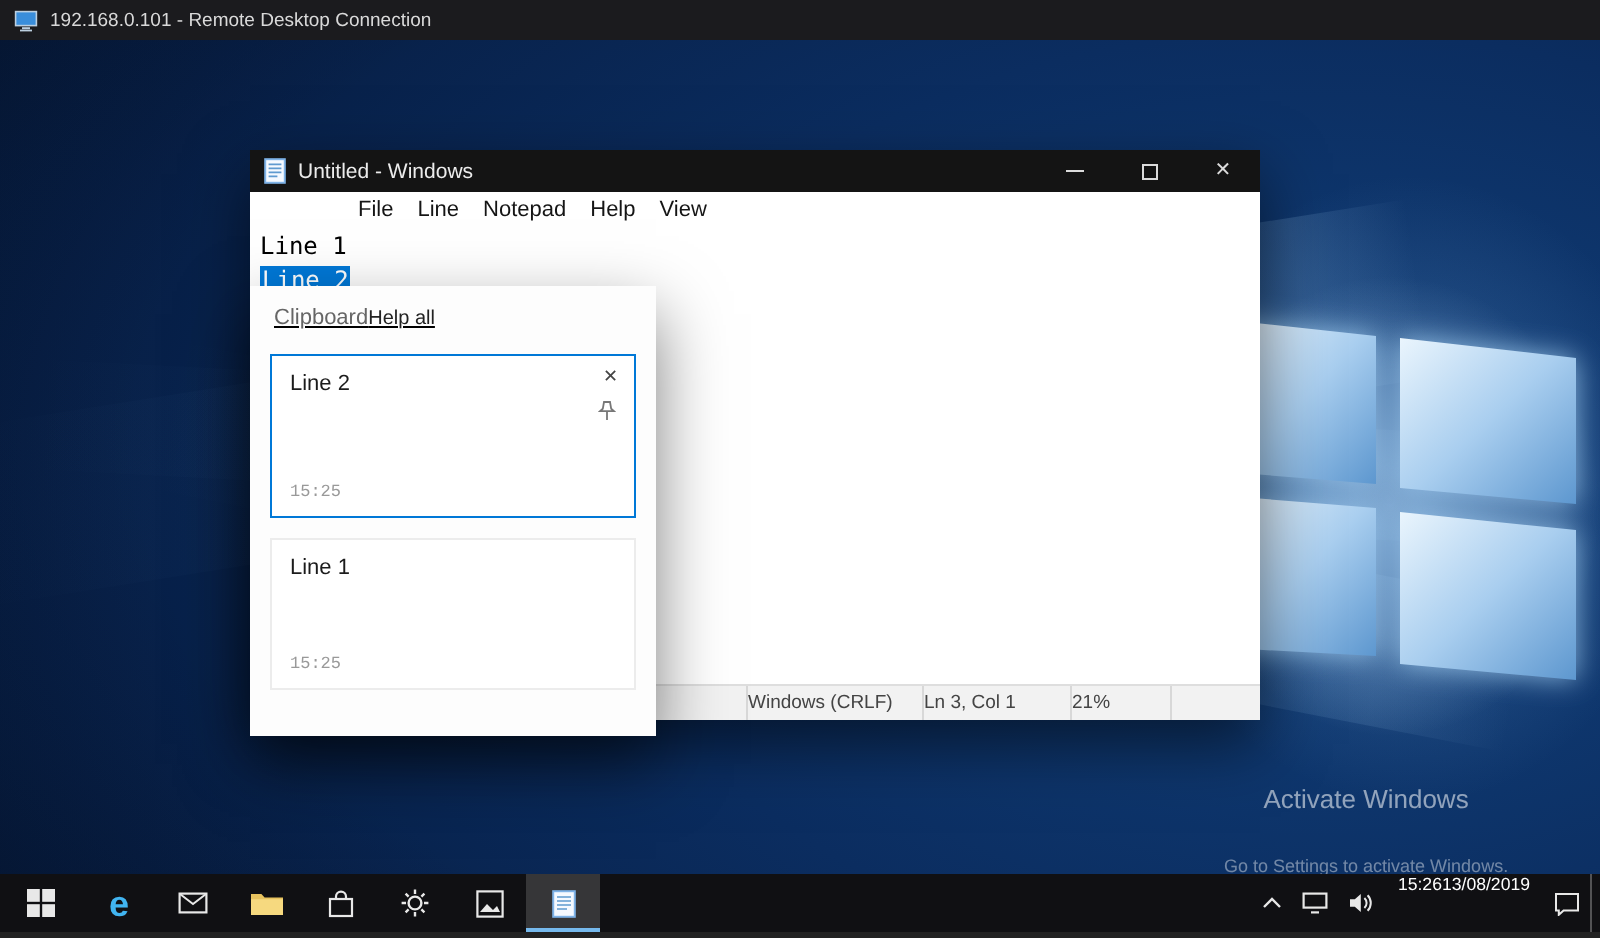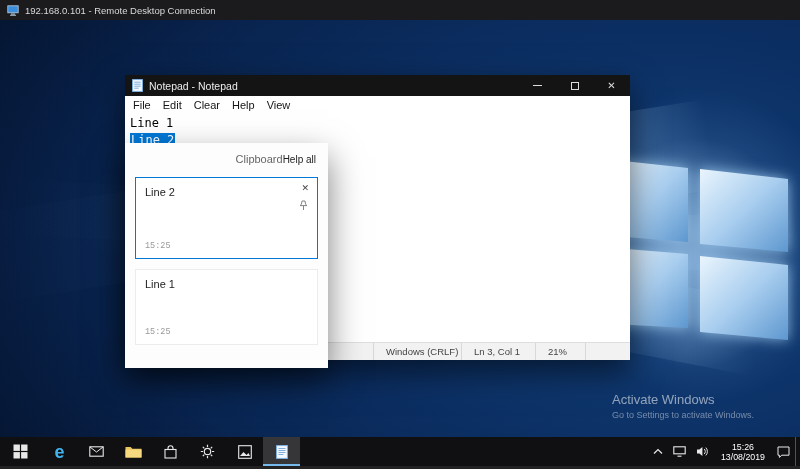--- a/index.html
+++ b/index.html
@@ -23,71 +23,71 @@
   .beam-b { left:10px; top:195px; width:720px; height:55px; transform:rotate(3deg);
     background:linear-gradient(90deg, rgba(120,180,235,0) 0%, rgba(120,180,235,.06) 50%, rgba(165,210,248,.13) 90%, rgba(165,210,248,0) 100%); }
   .beam-c { left:60px; top:275px; width:700px; height:75px; transform:rotate(11deg);
     background:linear-gradient(90deg, rgba(120,180,235,0) 0%, rgba(120,180,235,.05) 50%, rgba(165,210,248,.11) 90%, rgba(165,210,248,0) 100%); }
   .flare { position:absolute; left:592px; top:222px; width:34px; height:34px; border-radius:50%;
     background:radial-gradient(circle, rgba(235,245,255,.55) 0%, rgba(235,245,255,0) 70%); }
   .logo-svg { position:absolute; left:600px; top:118px; }
   .desktop::after { content:""; position:absolute; inset:0; pointer-events:none;
     background:radial-gradient(950px 520px at 74% 48%, transparent 55%, rgba(2,8,20,.5) 100%); }
   .watermark { position:absolute; left:612px; top:372px; z-index:2; }
-  .wm1 { font-size:13px; color:rgba(255,255,255,.55); }
-  .wm2 { font-size:9px;  color:rgba(255,255,255,.42); margin-top:3px;text-align:center; }
+  .wm1 { font-size:13px; color:rgba(255,255,255,.55);text-align:center; }
+  .wm2 { font-size:9px;  color:rgba(255,255,255,.42); margin-top:21px;text-align:center; }
 
   
   .notepad { position:absolute; left:125px; top:75px; width:505px; height:285px; z-index:3;
     background:#fff; box-shadow:0 12px 30px rgba(0,0,0,.55); display:flex; flex-direction:column; }
   .np-titlebar { height:21px; background:#141414; display:flex; align-items:center; gap:6px; padding-left:7px; flex:0 0 auto; }
   .np-title { color:#ececec; font-size:10.5px; }
   .np-controls { margin-left:auto; display:flex; height:100%; }
   .np-ctl { width:37px; display:flex; align-items:center; justify-content:center; color:#dcdcdc; }
   .glyph-min { display:block; width:9px; height:1px; background:#dcdcdc; }
   .glyph-max { display:block; width:8px; height:8px; border:1px solid #dcdcdc; }
   .glyph-close { font-size:10px; line-height:1; }
-  .np-menubar { height:17px; background:#fff; display:flex; align-items:center; font-size:11px; color:#151515; padding-left:2px; flex:0 0 auto; }
+  .np-menubar { height:17px; background:#fff; display:flex; align-items:center; font-size:11px; color:#151515; padding-left:2px; flex:0 0 auto;margin-left:46px; }
   .np-menu { padding:0 6px; }
   .np-text { flex:1; background:#fff; font-family:"DejaVu Sans Mono", monospace; font-size:12px;
     line-height:17px; padding:2px 5px; color:#000; overflow:hidden; }
   .np-sel { background:var(--selection,#0078d7); color:#fff; padding:0 1px; }
   .np-status { height:18px; flex:0 0 auto; background:#f2f2f2; border-top:1px solid #dedede;
     display:flex; align-items:stretch; font-size:9.5px; color:#444; }
-  .st-cell { display:flex; align-items:center; padding:0 12px; border-left:1px solid #d8d8d8; white-space:nowrap; }
+  .st-cell { display:flex; align-items:center; padding:0 0; border-left:1px solid #d8d8d8; white-space:nowrap; }
   .st-fill { flex:1; border-left:none; }
   .st-le   { width:88px; }
   .st-cur  { width:74px;text-align:right; }
   .st-zoom { width:50px; }
   .st-tail { width:45px; }
 
   
   .clip-panel { position:absolute; left:125px; top:143px; width:203px; height:225px; z-index:4;
     background:#fdfdfd; box-shadow:0 14px 32px rgba(0,0,0,.5); }
-  .clip-header { display:flex; justify-content:flex-end; align-items:center; padding:10px 12px 4px 12px; }
+  .clip-header { display:flex; justify-content:flex-start; align-items:center; padding:10px 12px 4px 12px;text-decoration:underline; }
   .clip-title { color:#666; font-size:11px; }
   .clip-clear { color:#222; font-size:10px; cursor:pointer; }
   .clip-card { position:relative; margin:8px 10px 0 10px; height:82px; background:#fff; padding:8px 9px; }
   .clip-card.selected { border:1px solid var(--accent,#0078d7); }
   .clip-card.plain { border:1px solid #ececec; margin-top:10px; height:76px; }
   .clip-text { font-size:11px; color:#1c1c1c; }
   .clip-time { position:absolute; left:9px; bottom:7px; font-size:8.5px; color:#999;font-family:Liberation Mono, monospace; }
   .clip-x { position:absolute; right:8px; top:6px; font-size:9px; color:#444; cursor:pointer; line-height:1; }
   .clip-pin { position:absolute; right:9px; top:22px; cursor:pointer; }
 
   
   .taskbar { position:absolute; bottom:0; left:0; width:800px; height:29px; background:#101013;
     display:flex; align-items:stretch; z-index:10; }
   .tb-btn { width:37px; display:flex; align-items:center; justify-content:center; }
   .tb-btn.start { width:41px; }
   .tb-btn.active { background:rgba(255,255,255,.16); box-shadow:inset 0 -2px 0 var(--underline,#76b9ed); }
   .edge-e { color:#41b4f0; font-size:18px; font-weight:bold; line-height:1; }
   .tb-tray { margin-left:auto; display:flex; align-items:stretch; }
   .tray-item { display:flex; align-items:center; justify-content:center; padding:0 5px; }
-  .tb-clock { display:flex; flex-direction:column; justify-content:center; text-align:center;
+  .tb-clock { display:flex; flex-direction:row; justify-content:center; text-align:center;
     color:#fff; font-size:8.8px; line-height:10px; padding:0 7px; }
   .show-desktop { width:5px; border-left:1px solid rgba(255,255,255,.28); }
 </style>
 </head>
 <body>
 
 <div class="screen">
 
   <div class="rdp-bar">
     <svg width="12" height="11" viewBox="0 0 12 11">
@@ -137,37 +137,37 @@
       <div class="wm2">Go to Settings to activate Windows.</div>
     </div>
   </div>
 
   <div class="notepad">
     <div class="np-titlebar">
       <svg width="11" height="13" viewBox="0 0 11 13">
         <rect x="0.6" y="0.6" width="9.8" height="11.8" fill="#f5f9ff" stroke="#7fb3e8" stroke-width="1"></rect>
         <path d="M2.3 3.2 h6.4 M2.3 5.2 h6.4 M2.3 7.2 h6.4 M2.3 9.2 h4.4" stroke="#5f9ad0" stroke-width="0.8" fill="none"></path>
       </svg>
-      <span class="np-title">Notepad - Notepad</span>
+      <span class="np-title">Untitled - Windows</span>
       <div class="np-controls">
         <div class="np-ctl">
           <span class="glyph-min"></span>
         </div>
         <div class="np-ctl">
           <span class="glyph-max"></span>
         </div>
         <div class="np-ctl">
           <span class="glyph-close">✕</span>
         </div>
       </div>
     </div>
     <div class="np-menubar">
       <span class="np-menu">File</span>
-      <span class="np-menu">Edit</span>
-      <span class="np-menu">Clear</span>
+      <span class="np-menu">Line</span>
+      <span class="np-menu">Notepad</span>
       <span class="np-menu">Help</span>
       <span class="np-menu">View</span>
     </div>
     <div class="np-text">
       <div class="np-line">Line 1</div>
       <div class="np-line">
         <span class="np-sel">Line 2</span>
       </div>
     </div>
     <div class="np-status">

